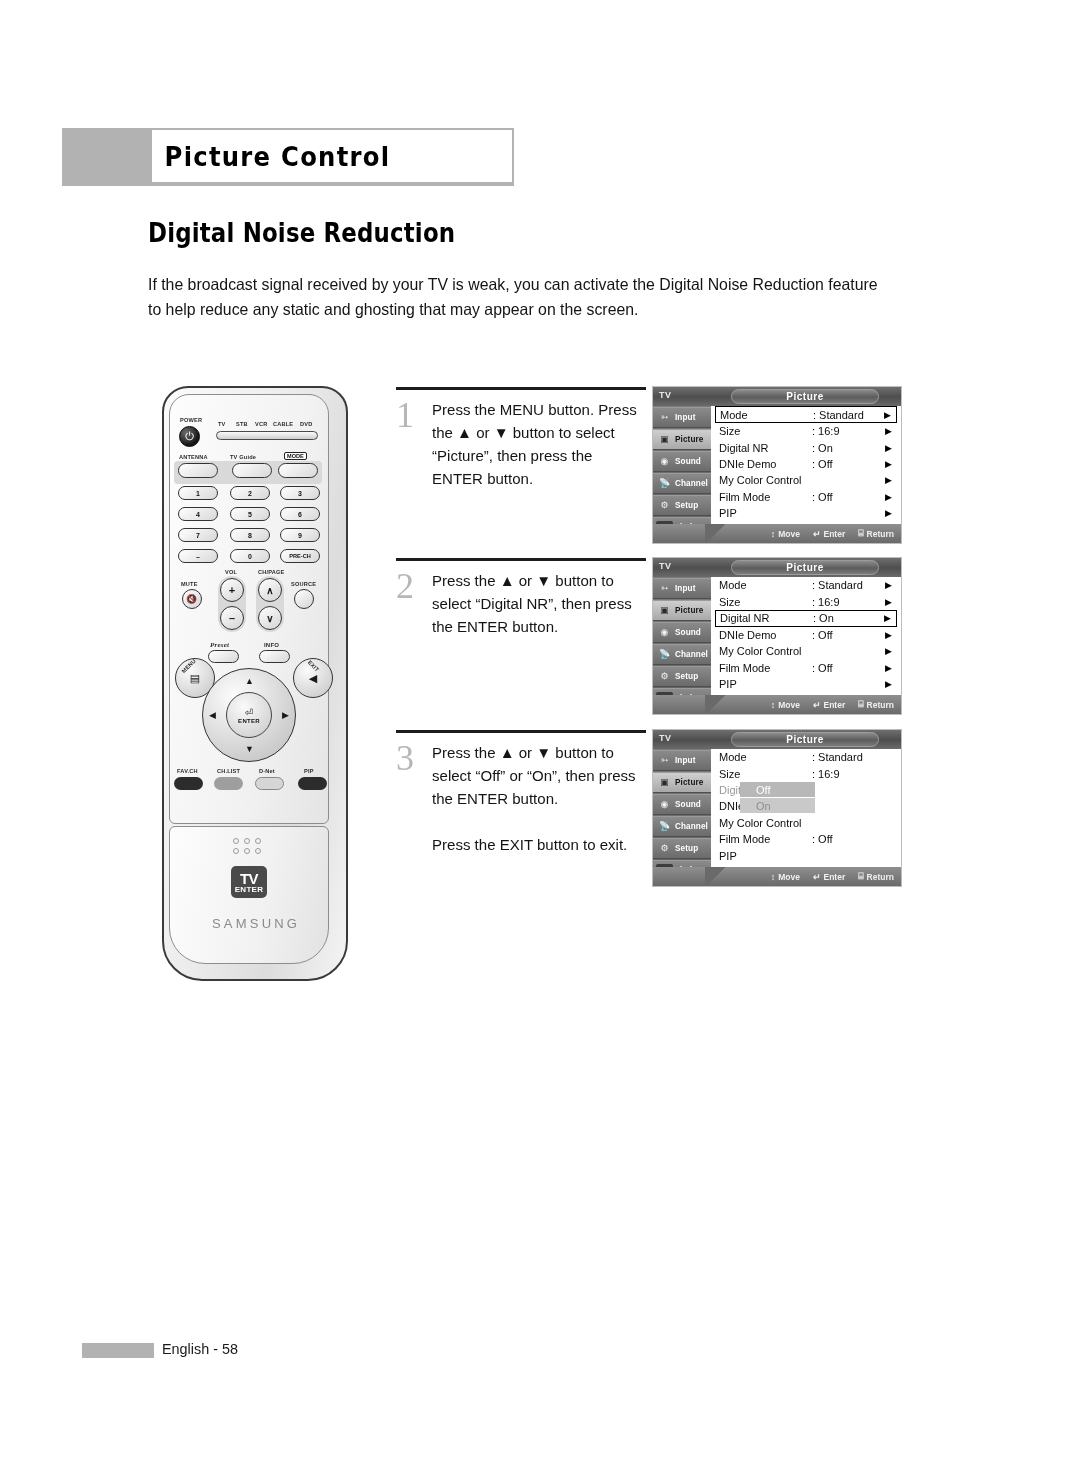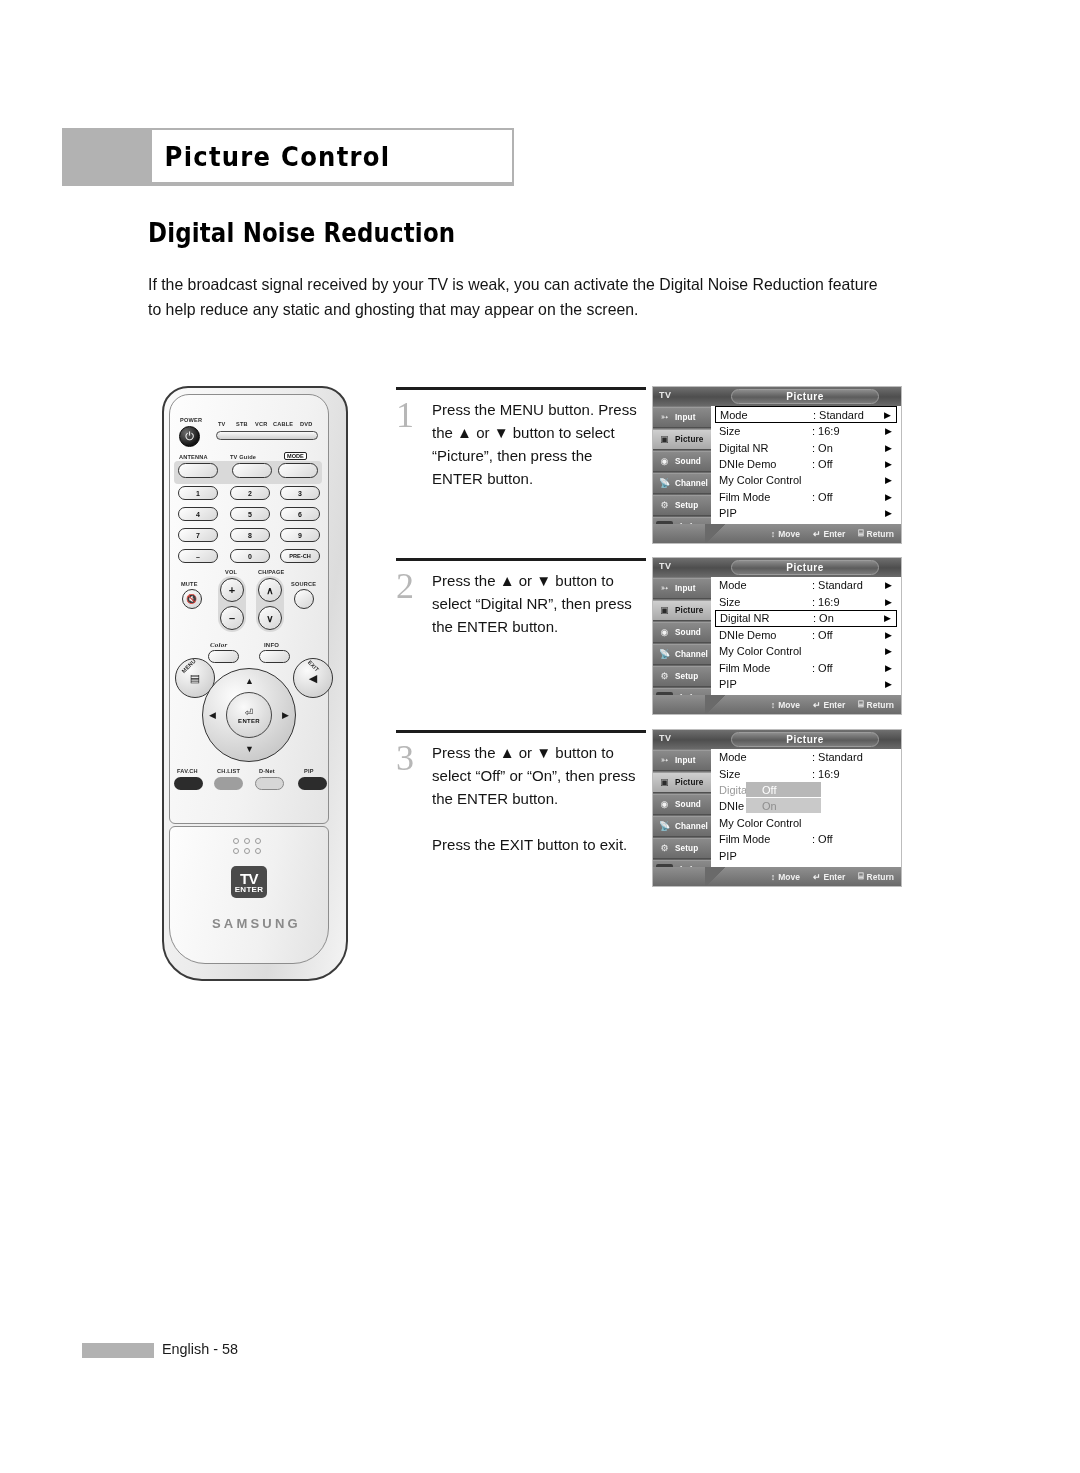--- a/index.html
+++ b/index.html
@@ -214,21 +214,21 @@
   }
   .ir-dot { width:4px;height:4px;border-radius:50%;border:1px solid #9a9a9a; }
   .tvguide-logo {
     position:absolute; width:36px;height:32px;border-radius:5px;
     background:#4a4a4a; color:#fff; display:flex;flex-direction:column;
     align-items:center; justify-content:center; line-height:1;
   }
   .tvguide-logo .tv { font-size:15px; font-weight:bold; letter-spacing:-.5px;}
   .tvguide-logo .gd { font-size:8px; font-weight:bold; letter-spacing:.3px;}
   .samsung-wm {
-    position:absolute; font-size:13px; font-weight:bold; letter-spacing:3.2px;
+    position:absolute; font-size:13px; font-weight:normal; letter-spacing:3.2px;
     color:#8a8a8a;
   }
 
   
   .step {
     position: absolute;
     left: 396px;
     width: 250px;
   }
   .step-rule {
@@ -315,21 +315,21 @@
   .osd-row .ra { position:absolute; right:9px; font-size:9px; color:#000; }
   .osd-row.selected {
     border:1.4px solid #000;
     margin-left:4px; margin-right:4px;
     padding-left:4px;
     height:17px;
   }
   .osd-row.selected .ra { right:5px; }
   .osd-row.dim .rl { color:#9a9a9a; }
   .opt-box {
-    position:absolute; left:93px; width:75px; height:15px;
+    position:absolute; left:87px; width:75px; height:15px;
     display:flex; align-items:center; padding-left:16px;
     box-sizing:border-box;
     font-size:11px;
   }
   .opt-box.sel { background:#b8b8b8; color:#ffffff; }
   .opt-box.unsel { background:#c9c9c9; color:#8f8f8f; }
   .osd-bottom {
     position:absolute; left:0; bottom:0; width:100%; height:19px;
     background: linear-gradient(180deg,#8f8f8f,#6a6a6a);
     display:flex; align-items:center; justify-content:flex-end;
@@ -417,21 +417,21 @@
   <div class="rbtn" style="left:98px; top:192px; width:24px; height:24px; display:flex;align-items:center;justify-content:center;font-size:10px;font-weight:bold;">∧</div>
   <div class="rbtn" style="left:98px; top:220px; width:24px; height:24px; display:flex;align-items:center;justify-content:center;font-size:10px;font-weight:bold;">∨</div>
 
   <span class="rlabel" style="left:21px; top:195px;">MUTE</span>
   <div class="rbtn" style="left:22px; top:203px; width:20px; height:20px; display:flex;align-items:center;justify-content:center;font-size:9px;">
     <span>🔇</span>
   </div>
   <span class="rlabel" style="left:131px; top:195px;">SOURCE</span>
   <div class="rbtn" style="left:134px; top:203px; width:20px; height:20px;"></div>
 
-  <span class="rlabel" style="left:50px; top:255px; font-style:italic; font-size:7px; font-family:'Liberation Serif',serif;">Color</span>
+  <span class="rlabel" style="left:50px; top:255px; font-style:italic; font-size:7px; font-family:'Liberation Serif',serif;">Preset</span>
   <span class="rlabel" style="left:104px; top:256px; font-size:6px;">INFO</span>
   <div class="rbtn-oval" style="left:48px; top:264px; width:31px; height:13px;"></div>
   <div class="rbtn-oval" style="left:99px; top:264px; width:31px; height:13px;"></div>
 
   <div class="sidebtn" style="left:15px; top:272px;">
     <span style="font-size:11px;">▤</span>
   </div>
   <span class="rlabel" style="left:20px; top:277px; transform:rotate(-45deg);">MENU</span>
 
   <div class="sidebtn" style="left:133px; top:272px;">

